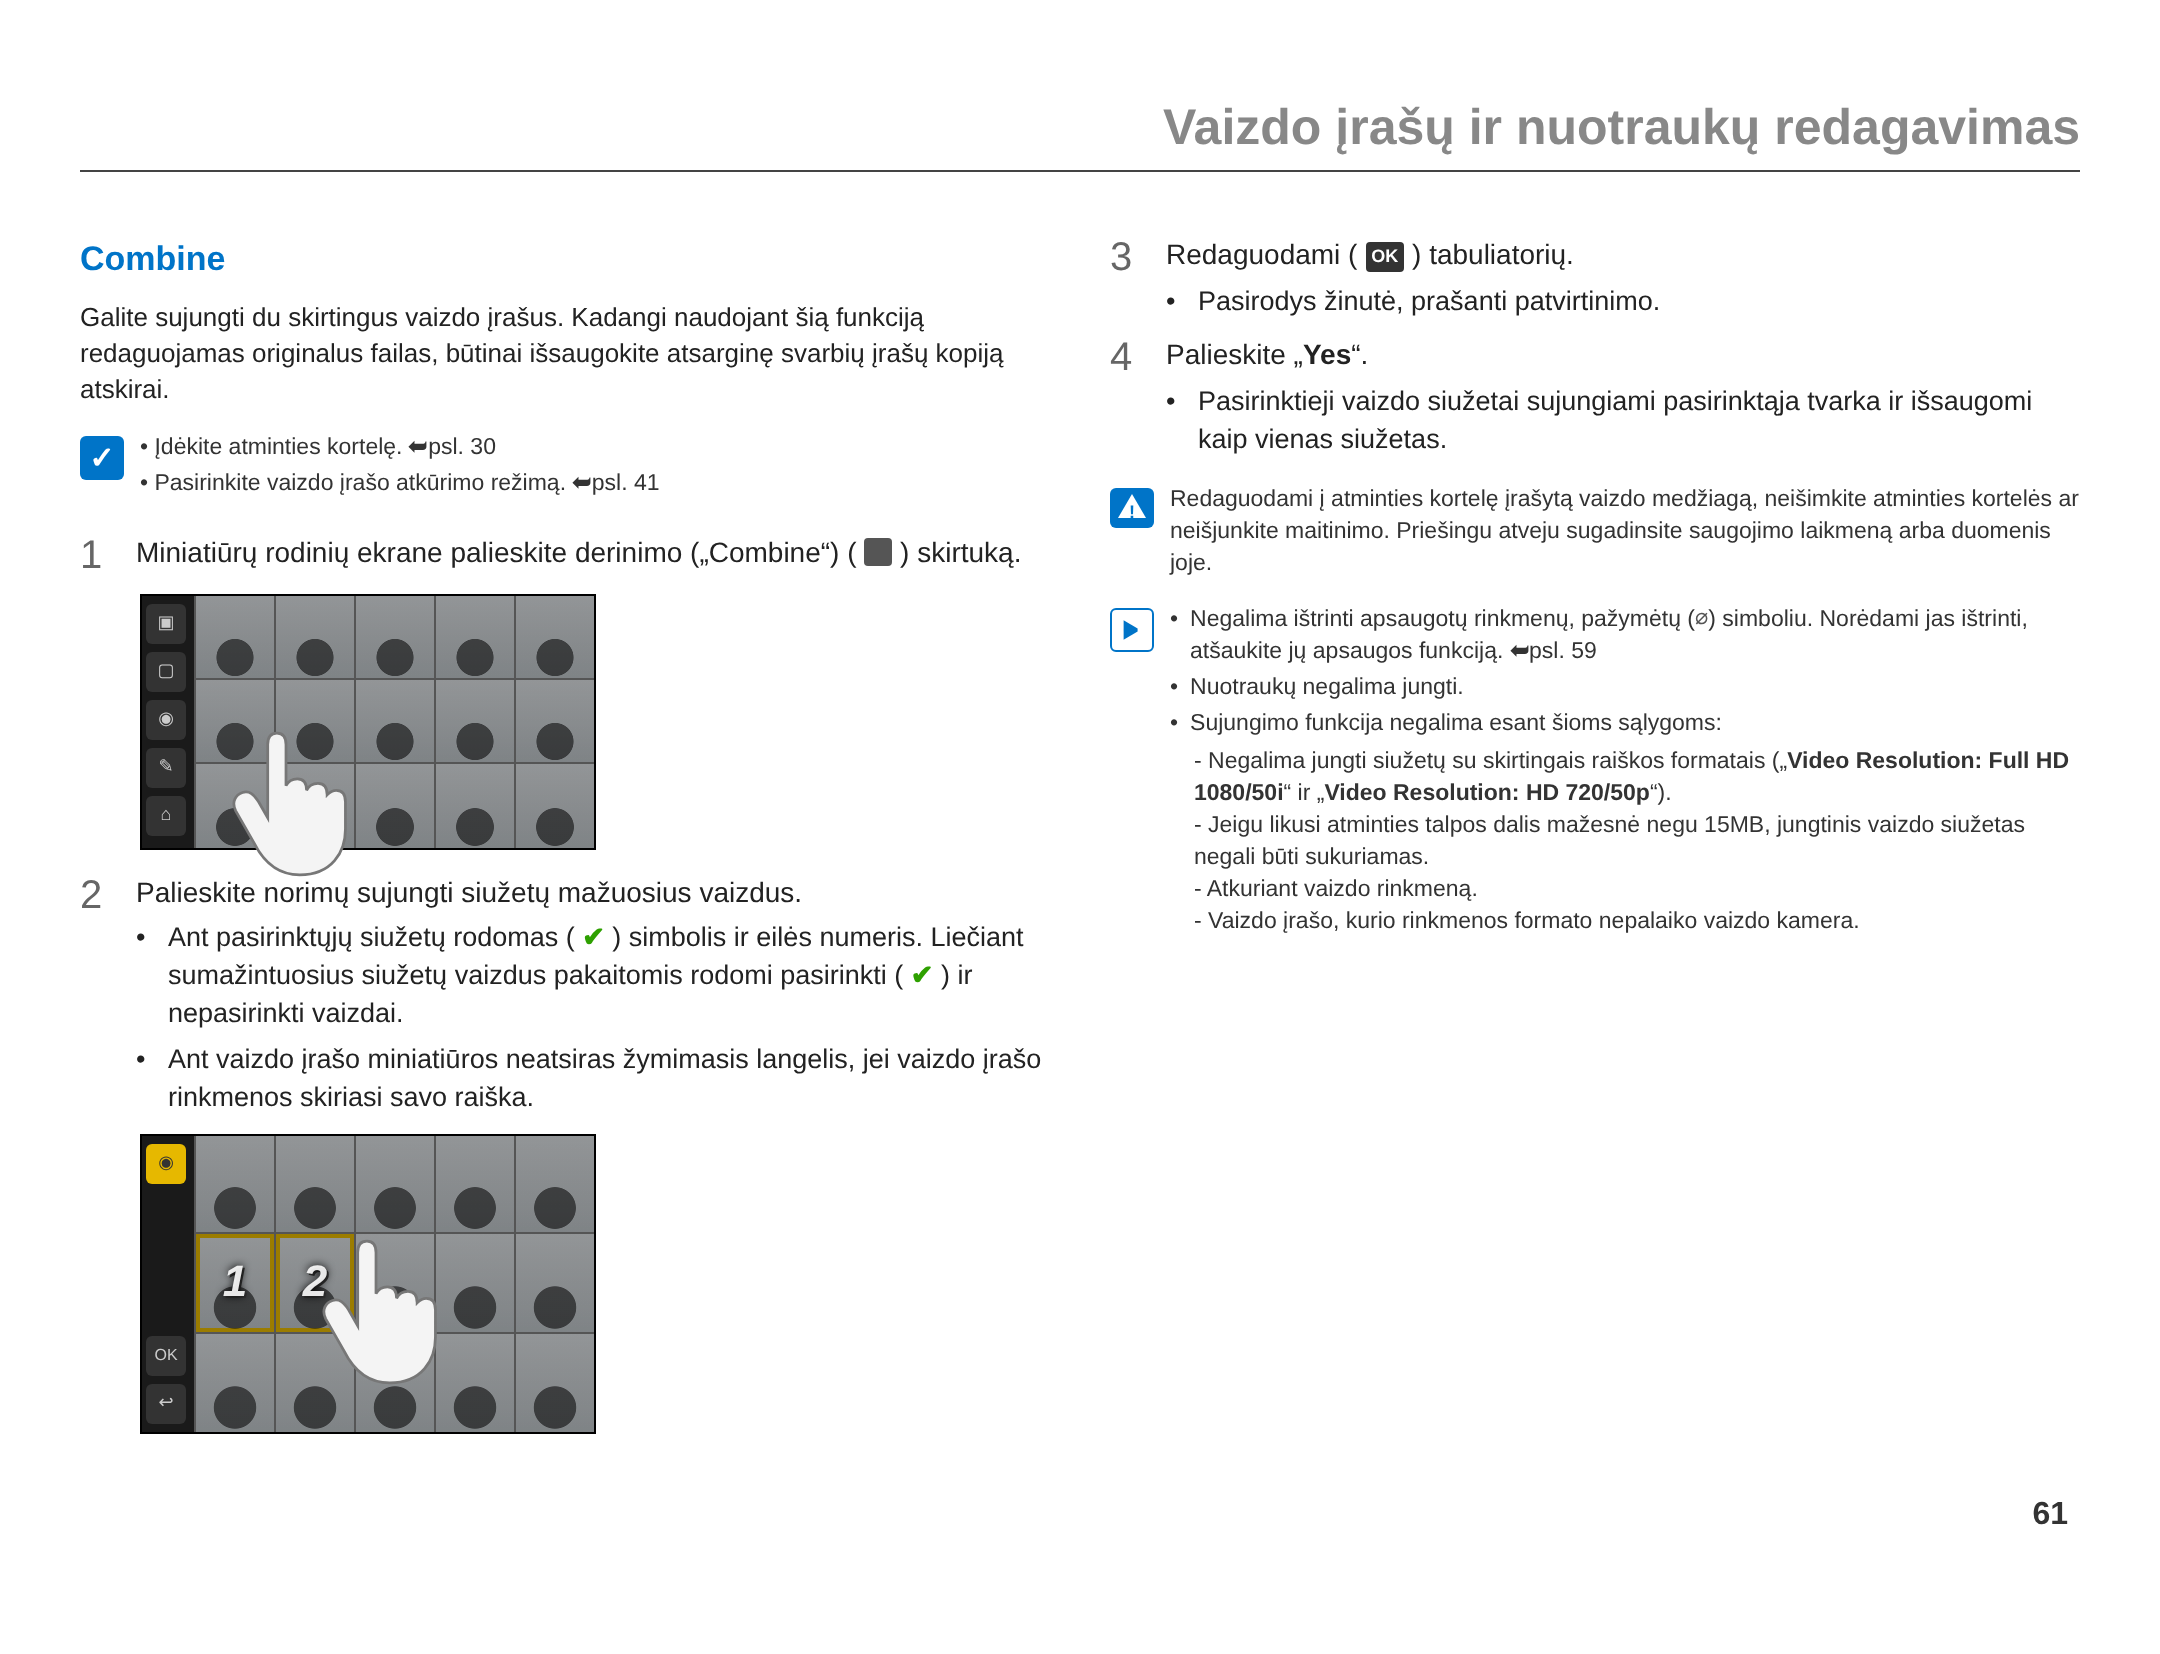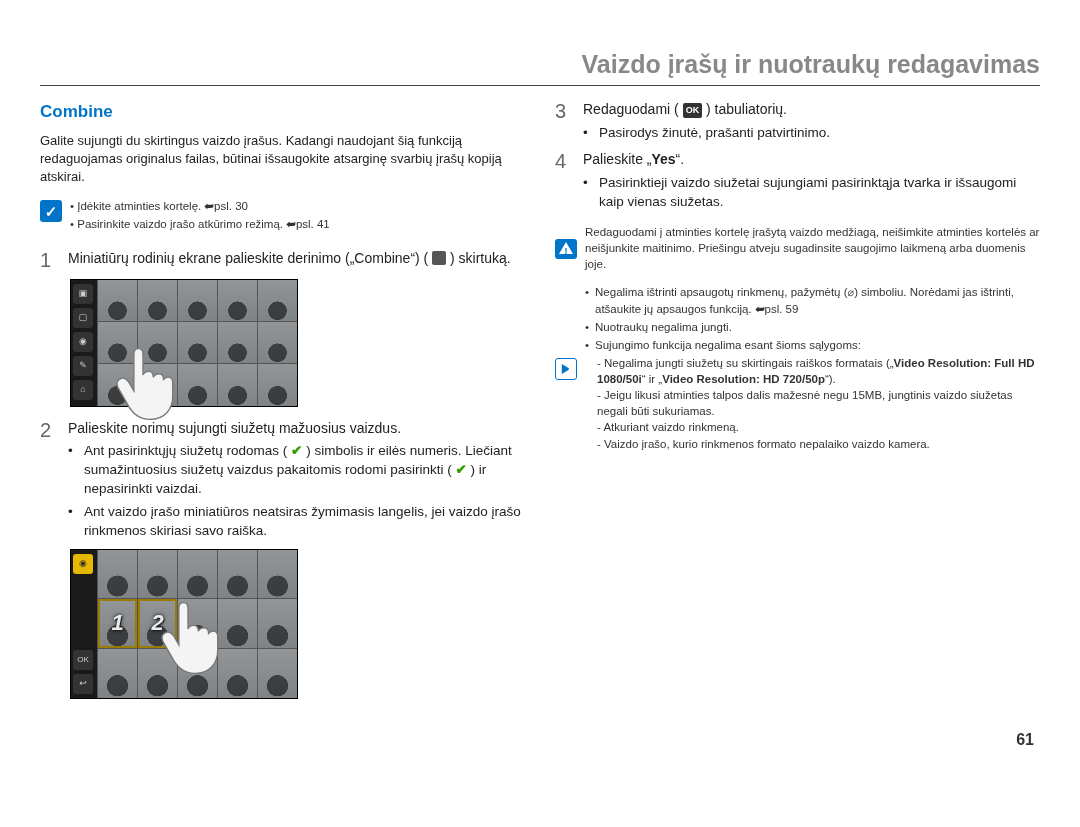--- a/index.html
+++ b/index.html
@@ -16,21 +16,21 @@
     padding: 50px 40px 20px 40px;
     box-sizing: border-box;
   }
   .chapter-title {
     text-align: right;
     font-size: 25px;
     font-weight: bold;
     color: #888;
     padding-bottom: 6px;
     border-bottom: 1.5px solid #444;
-    margin-bottom: 14px;
+    margin-bottom: 32px;
   }
   .columns {
     display: flex;
     gap: 30px;
   }
   .col {
     flex: 1 1 0;
     font-size: 13px;
     line-height: 1.4;
   }
@@ -245,21 +245,20 @@
     border-radius:3px;
     display:flex;align-items:center;justify-content:center;
     margin-top:2px;
     box-sizing:border-box;
   }
   .info-icon svg { width:14px;height:14px; }
   .notes {
     display: flex;
     gap: 8px;
     margin-top: 12px;
-    align-items: center;
   }
   .notes-body {
     font-size: 11.5px;
     color: #333;
     flex: 1;
   }
   .notes-body .n-item {
     display: flex;
     gap: 6px;
     margin-bottom: 2px;

